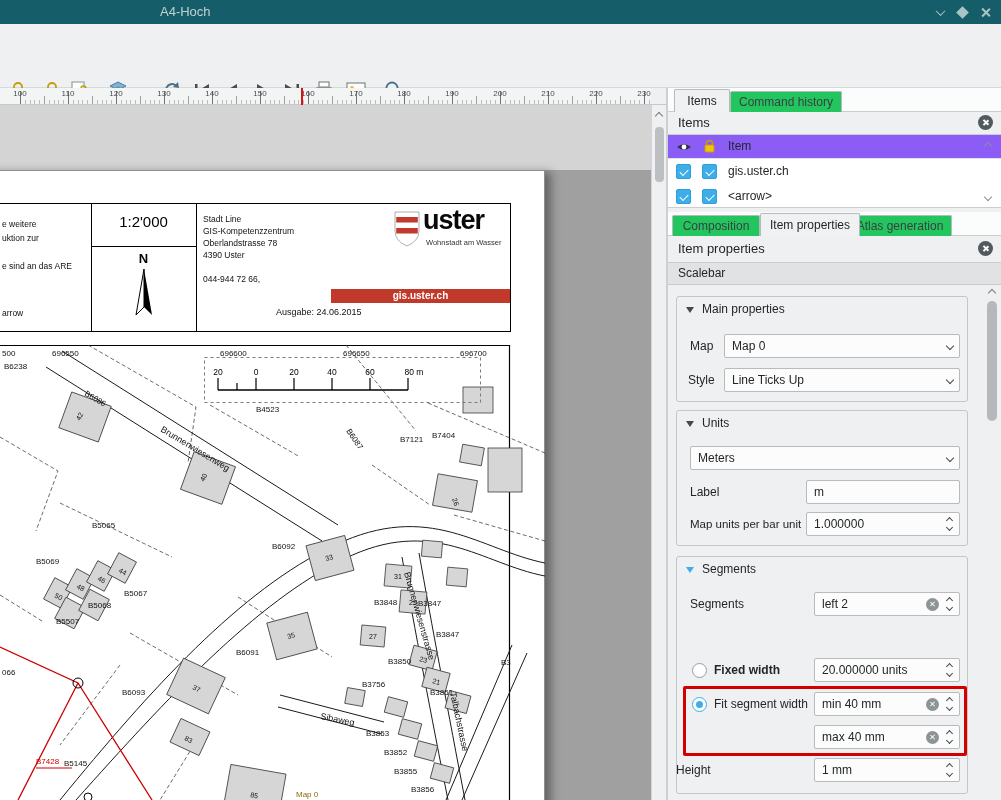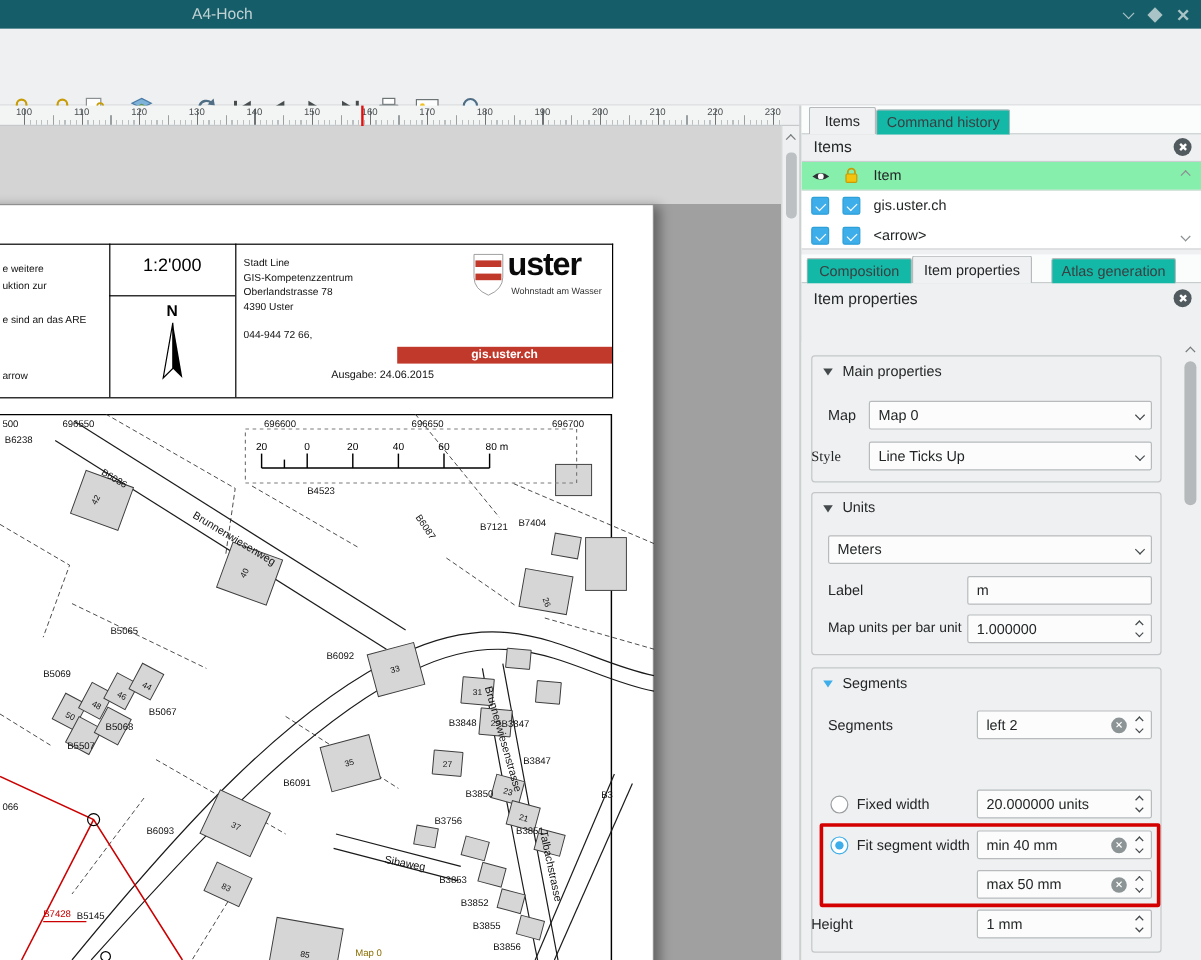--- a/index.html
+++ b/index.html
@@ -64,29 +64,29 @@
   #canvas-vscroll { position:absolute; left:651px; top:105px; width:15px; height:695px; background:#eff0f1; border-left:1px solid #d2d5d6; }
   .sb-chev { display:inline-block; width:6px; height:6px; border-right:1.6px solid #777c7e; border-bottom:1.6px solid #777c7e; }
   .sb-chev.up { transform:rotate(-135deg);}
   #canvas-thumb { position:absolute; left:3px; top:22px; width:9px; height:55px; background:#bcc0c2; border-radius:4px; }
   #splitter { position:absolute; left:666px; top:88px; width:2px; height:712px; background:#ccd0d1; }
 
   
   #panel { position:absolute; left:668px; top:88px; width:333px; height:712px; background:#eff0f1; }
   .tabbar { position:absolute; left:0; width:333px; height:24px; background:#fbfcfc; border-bottom:1px solid #c9cccd; }
   .tab { position:absolute; font-size:12px; text-align:center; border:1px solid #b6babc; border-bottom:none;
-         border-radius:2px 2px 0 0; color:#3a3f42; background:#14b8a6; }
+         border-radius:2px 2px 0 0; color:#3a3f42; background:#22c55e; }
   .tab.active { background:#f0f1f2; color:#232627; z-index:2; }
   .docktitle { position:absolute; left:0; width:333px; height:22px; font-size:13px; line-height:22px; padding-left:10px; color:#232627; }
   .dockclose { position:absolute; right:8px; top:3px; width:15px; height:15px; border-radius:50%; background:#515a5e; }
   .dockclose::before,.dockclose::after { content:""; position:absolute; left:7px; top:4px; width:1.6px; height:7px; background:#fff; }
   .dockclose::before { transform:rotate(45deg);} .dockclose::after { transform:rotate(-45deg);}
 
   #tree { position:absolute; left:0; top:46px; width:333px; height:74px; background:#fff; border-top:1px solid #cbced0; border-bottom:1px solid #cbced0; }
-  #tree-header { position:absolute; left:0; top:0; width:333px; height:24px; background:#86efac; border-bottom:1px solid #e1e3e4; font-size:12px;text-align:right; }
+  #tree-header { position:absolute; left:0; top:0; width:333px; height:24px; background:#8b5cf6; border-bottom:1px solid #e1e3e4; font-size:12px;text-align:right; }
   .tree-row { position:absolute; left:0; width:333px; height:25px; font-size:12px; }
   .tree-label { position:absolute; left:60px; top:5px; }
   .cbx { position:absolute; width:15px; height:15px; top:5px; background:#3daee9; border:1px solid #2f9fd8; border-radius:2px; }
   .cbx::after { content:""; position:absolute; left:3px; top:3.5px; width:7px; height:4px; border-left:1.8px solid #fff; border-bottom:1.8px solid #fff; transform:rotate(-45deg); }
   .tiny-chev { position:absolute; right:10px; width:6px; height:6px; border-right:1.5px solid #8b9092; border-bottom:1.5px solid #8b9092; }
 
   #props-content { position:absolute; left:0; top:197px; width:333px; height:515px; background:#eff0f1; }
   #itemtype-bar { position:absolute; left:0; top:174px; width:333px; height:23px; background:#e0e2e3; border-top:1px solid #c9cccd; border-bottom:1px solid #c9cccd; font-size:12px; line-height:21px; padding-left:10px; }
   .groupbox { position:absolute; border:1px solid #c3c7c9; border-radius:3px; }
   .tri { position:absolute; width:0; height:0; border-left:4.5px solid transparent; border-right:4.5px solid transparent; border-top:6px solid #44494b; }
@@ -459,36 +459,37 @@
         <span class="cbx" style="left:8px;"></span>
         <span class="cbx" style="left:34px;"></span>
         <span class="tree-label">&lt;arrow&gt;</span>
         <span class="tiny-chev" style="top:10px; transform:rotate(45deg);"></span>
       </div>
     </div>
 
     <div class="tabbar" style="top:124px;"></div>
     <div class="tab" style="left:4px; top:127px; width:88px; height:21px; line-height:20px;">Composition</div>
     <div class="tab active" style="left:92px; top:125px; width:100px; height:23px; line-height:22px;">Item properties</div>
-    <div class="tab" style="left:208px; top:127px; width:104px; height:21px; line-height:20px;">Atlas generation</div>
+    <div class="tab" style="left:180px; top:127px; width:104px; height:21px; line-height:20px;">Atlas generation</div>
 
     <div class="docktitle" style="top:150px;">Item properties</div>
     <div class="dockclose" style="top:153px;"></div>
+    <div id="itemtype-bar">Scalebar</div>
 
     <div id="props-content"></div>
 
     <div class="groupbox" style="left:8px; top:208px; width:292px; height:106px;"></div>
     <span class="tri" style="left:18px; top:219px;"></span>
     <span class="gtitle" style="left:34px; top:214px;">Main properties</span>
     <span class="flabel" style="left:22px; top:246px;">Map</span>
     <div class="combo" style="left:56px; top:246px; width:236px;">
       <span class="val">Map 0</span>
       <span class="combo-arrow"></span>
     </div>
-    <span class="flabel" style="left:8px; top:280px;font-family:Liberation Serif, serif;">Style</span>
+    <span class="flabel" style="left:20px; top:280px;">Style</span>
     <div class="combo" style="left:56px; top:280px; width:236px;">
       <span class="val">Line Ticks Up</span>
       <span class="combo-arrow"></span>
     </div>
 
     <div class="groupbox" style="left:8px; top:322px; width:292px; height:136px;"></div>
     <span class="tri" style="left:18px; top:333px;"></span>
     <span class="gtitle" style="left:34px; top:328px;">Units</span>
     <div class="combo" style="left:22px; top:358px; width:270px;">
       <span class="val">Meters</span>
@@ -513,40 +514,40 @@
     <span class="flabel" style="left:22px; top:504px;">Segments</span>
     <div class="spin" style="left:146px; top:504px; width:146px;">
       <span class="val">left 2</span>
       <span class="clearbtn"></span>
       <span class="spin-arrows">
           <span class="mini up"></span>
           <span class="mini dn"></span>
         </span>
     </div>
     <span class="radio" style="left:24px; top:575px;"></span>
-    <span class="flabel" style="left:46px; top:570px;">Fixed width</span>
+    <span class="flabel" style="left:46px; top:570px;font-weight:bold;">Fixed width</span>
     <div class="spin" style="left:146px; top:570px; width:146px;">
       <span class="val">20.000000 units</span>
       <span class="spin-arrows">
           <span class="mini up"></span>
           <span class="mini dn"></span>
         </span>
     </div>
     <span class="radio checked" style="left:24px; top:609px;"></span>
     <span class="flabel" style="left:46px; top:604px;">Fit segment width</span>
     <div class="spin" style="left:146px; top:604px; width:146px;">
       <span class="val">min 40 mm</span>
       <span class="clearbtn"></span>
       <span class="spin-arrows">
           <span class="mini up"></span>
           <span class="mini dn"></span>
         </span>
     </div>
     <div class="spin" style="left:146px; top:637px; width:146px;">
-      <span class="val">max 50 mm</span>
+      <span class="val">max 40 mm</span>
       <span class="clearbtn"></span>
       <span class="spin-arrows">
           <span class="mini up"></span>
           <span class="mini dn"></span>
         </span>
     </div>
     <span class="flabel" style="left:8px; top:670px;">Height</span>
     <div class="spin" style="left:146px; top:670px; width:146px;">
       <span class="val">1 mm</span>
       <span class="spin-arrows">

